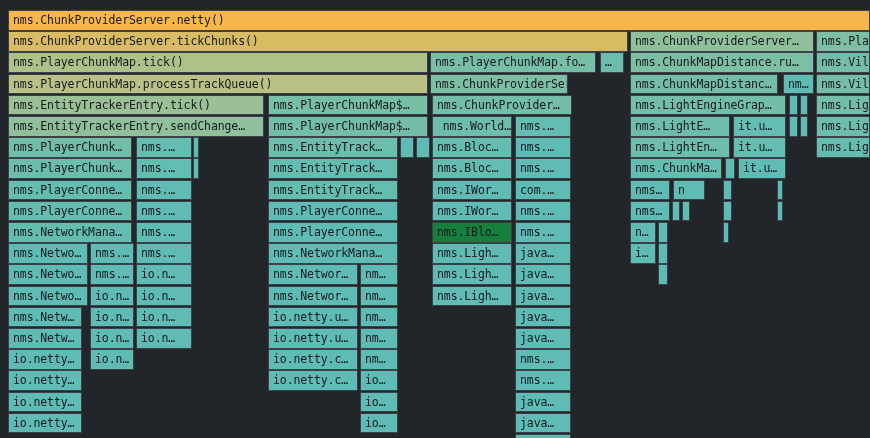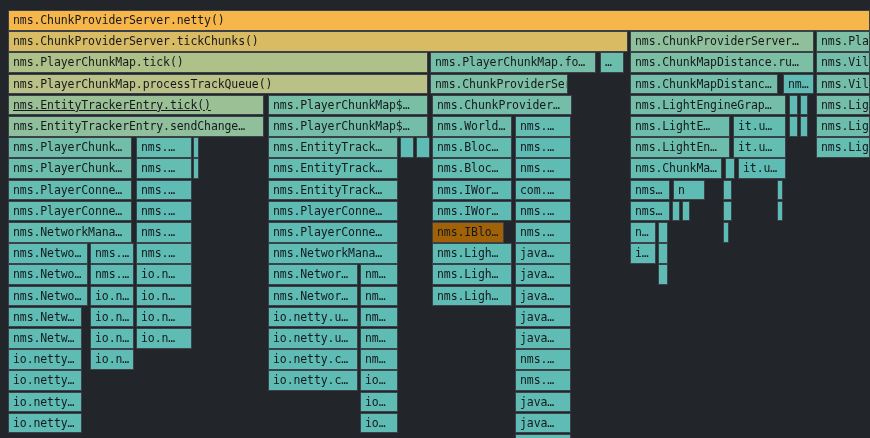--- a/index.html
+++ b/index.html
@@ -42,30 +42,30 @@
     <div class="frame" style="left: 8px; top: 52.4px; width: 420px; height: 20.6px; background: rgb(174, 193, 136); border-color: rgb(59, 65, 72); color: rgb(21, 25, 29);"><span>nms.PlayerChunkMap.tick()</span></div>
     <div class="frame" style="left: 430px; top: 52.4px; width: 166px; height: 20.6px; background: rgb(119, 190, 168); border-color: rgb(59, 65, 72); color: rgb(21, 25, 29);"><span>nms.PlayerChunkMap.fo…</span></div>
     <div class="frame" style="left: 600px; top: 52.4px; width: 24px; height: 20.6px; background: rgb(109, 189, 173); border-color: rgb(59, 65, 72); color: rgb(21, 25, 29);"><span>…</span></div>
     <div class="frame" style="left: 630px; top: 52.4px; width: 184px; height: 20.6px; background: rgb(124, 191, 164); border-color: rgb(59, 65, 72); color: rgb(21, 25, 29);"><span>nms.ChunkMapDistance.ru…</span></div>
     <div class="frame" style="left: 816px; top: 52.4px; width: 54px; height: 20.6px; background: rgb(116, 190, 169); border-color: rgb(59, 65, 72); color: rgb(21, 25, 29);"><span>nms.Vil…</span></div>
     <div class="frame" style="left: 8px; top: 73.6px; width: 420px; height: 20.6px; background: rgb(185, 193, 134); border-color: rgb(59, 65, 72); color: rgb(21, 25, 29);"><span>nms.PlayerChunkMap.processTrackQueue()</span></div>
     <div class="frame" style="left: 430px; top: 73.6px; width: 138px; height: 20.6px; background: rgb(124, 191, 164); border-color: rgb(59, 65, 72); color: rgb(21, 25, 29);"><span>nms.ChunkProviderServ…</span></div>
     <div class="frame" style="left: 630px; top: 73.6px; width: 148px; height: 20.6px; background: rgb(116, 190, 169); border-color: rgb(59, 65, 72); color: rgb(21, 25, 29);"><span>nms.ChunkMapDistanc…</span></div>
     <div class="frame" style="left: 783px; top: 73.6px; width: 31px; height: 20.6px; background: rgb(95, 188, 180); border-color: rgb(59, 65, 72); color: rgb(21, 25, 29);"><span>nm…</span></div>
     <div class="frame" style="left: 816px; top: 73.6px; width: 54px; height: 20.6px; background: rgb(116, 190, 169); border-color: rgb(59, 65, 72); color: rgb(21, 25, 29);"><span>nms.Vil…</span></div>
-    <div class="frame" style="left: 8px; top: 94.8px; width: 256px; height: 20.6px; background: rgb(156, 192, 150); border-color: rgb(59, 65, 72); color: rgb(21, 25, 29); text-decoration: underline;"><span>nms.EntityTrackerEntry.tick()</span></div>
+    <div class="frame" style="left: 8px; top: 94.8px; width: 256px; height: 20.6px; background: rgb(156, 192, 150); border-color: rgb(59, 65, 72); color: rgb(21, 25, 29);"><span>nms.EntityTrackerEntry.tick()</span></div>
     <div class="frame" style="left: 268px; top: 94.8px; width: 160px; height: 20.6px; background: rgb(121, 191, 166); border-color: rgb(59, 65, 72); color: rgb(21, 25, 29);"><span>nms.PlayerChunkMap$…</span></div>
     <div class="frame" style="left: 432px; top: 94.8px; width: 140px; height: 20.6px; background: rgb(116, 190, 169); border-color: rgb(59, 65, 72); color: rgb(21, 25, 29);"><span>nms.ChunkProvider…</span></div>
     <div class="frame" style="left: 630px; top: 94.8px; width: 156px; height: 20.6px; background: rgb(116, 190, 169); border-color: rgb(59, 65, 72); color: rgb(21, 25, 29);"><span>nms.LightEngineGrap…</span></div>
     <div class="frame noborder" style="left: 789px; top: 94.8px; width: 9px; height: 20.6px; background: rgb(95, 188, 180); border-color: rgb(59, 65, 72); color: rgb(21, 25, 29);"><span></span></div>
     <div class="frame noborder" style="left: 800px; top: 94.8px; width: 8px; height: 20.6px; background: rgb(95, 188, 180); border-color: rgb(59, 65, 72); color: rgb(21, 25, 29);"><span></span></div>
     <div class="frame" style="left: 816px; top: 94.8px; width: 54px; height: 20.6px; background: rgb(116, 190, 169); border-color: rgb(59, 65, 72); color: rgb(21, 25, 29);"><span>nms.Ligh…</span></div>
     <div class="frame" style="left: 8px; top: 116px; width: 256px; height: 20.6px; background: rgb(143, 192, 155); border-color: rgb(59, 65, 72); color: rgb(21, 25, 29);"><span>nms.EntityTrackerEntry.sendChange…</span></div>
     <div class="frame" style="left: 268px; top: 116px; width: 160px; height: 20.6px; background: rgb(116, 190, 169); border-color: rgb(59, 65, 72); color: rgb(21, 25, 29);"><span>nms.PlayerChunkMap$…</span></div>
-    <div class="frame" style="left: 432px; top: 116px; width: 80px; height: 20.6px; background: rgb(109, 189, 173); border-color: rgb(59, 65, 72); color: rgb(21, 25, 29);"><span>nms.World…</span></div>
+    <div class="frame" style="left: 432px; top: 116px; width: 80px; height: 20.6px; background: rgb(109, 189, 173); border-color: rgb(59, 65, 72); color: rgb(21, 25, 29); text-align: right;"><span>nms.World…</span></div>
     <div class="frame" style="left: 515px; top: 116px; width: 56px; height: 20.6px; background: rgb(99, 189, 177); border-color: rgb(59, 65, 72); color: rgb(21, 25, 29);"><span>nms.…</span></div>
     <div class="frame" style="left: 630px; top: 116px; width: 100px; height: 20.6px; background: rgb(109, 189, 173); border-color: rgb(59, 65, 72); color: rgb(21, 25, 29);"><span>nms.LightE…</span></div>
     <div class="frame" style="left: 733px; top: 116px; width: 53px; height: 20.6px; background: rgb(99, 189, 177); border-color: rgb(59, 65, 72); color: rgb(21, 25, 29);"><span>it.u…</span></div>
     <div class="frame noborder" style="left: 789px; top: 116px; width: 9px; height: 20.6px; background: rgb(95, 188, 180); border-color: rgb(59, 65, 72); color: rgb(21, 25, 29);"><span></span></div>
     <div class="frame noborder" style="left: 800px; top: 116px; width: 8px; height: 20.6px; background: rgb(95, 188, 180); border-color: rgb(59, 65, 72); color: rgb(21, 25, 29);"><span></span></div>
     <div class="frame" style="left: 816px; top: 116px; width: 54px; height: 20.6px; background: rgb(109, 189, 173); border-color: rgb(59, 65, 72); color: rgb(21, 25, 29);"><span>nms.Ligh…</span></div>
     <div class="frame" style="left: 8px; top: 137.2px; width: 124px; height: 20.6px; background: rgb(113, 189, 170); border-color: rgb(59, 65, 72); color: rgb(21, 25, 29);"><span>nms.PlayerChunk…</span></div>
     <div class="frame" style="left: 136px; top: 137.2px; width: 56px; height: 20.6px; background: rgb(99, 189, 177); border-color: rgb(59, 65, 72); color: rgb(21, 25, 29);"><span>nms.…</span></div>
     <div class="frame noborder" style="left: 193px; top: 137.2px; width: 6px; height: 20.6px; background: rgb(95, 188, 180); border-color: rgb(59, 65, 72); color: rgb(21, 25, 29);"><span></span></div>
     <div class="frame" style="left: 268px; top: 137.2px; width: 130px; height: 20.6px; background: rgb(109, 189, 173); border-color: rgb(59, 65, 72); color: rgb(21, 25, 29);"><span>nms.EntityTrack…</span></div>
@@ -100,21 +100,21 @@
     <div class="frame" style="left: 432px; top: 200.8px; width: 80px; height: 20.6px; background: rgb(95, 188, 180); border-color: rgb(59, 65, 72); color: rgb(21, 25, 29);"><span>nms.IWor…</span></div>
     <div class="frame" style="left: 515px; top: 200.8px; width: 56px; height: 20.6px; background: rgb(95, 188, 180); border-color: rgb(59, 65, 72); color: rgb(21, 25, 29);"><span>nms.…</span></div>
     <div class="frame" style="left: 630px; top: 200.8px; width: 40px; height: 20.6px; background: rgb(95, 188, 180); border-color: rgb(59, 65, 72); color: rgb(21, 25, 29);"><span>nms…</span></div>
     <div class="frame noborder" style="left: 672px; top: 200.8px; width: 8px; height: 20.6px; background: rgb(95, 188, 180); border-color: rgb(59, 65, 72); color: rgb(21, 25, 29);"><span></span></div>
     <div class="frame noborder" style="left: 682px; top: 200.8px; width: 8px; height: 20.6px; background: rgb(95, 188, 180); border-color: rgb(59, 65, 72); color: rgb(21, 25, 29);"><span></span></div>
     <div class="frame noborder" style="left: 723px; top: 200.8px; width: 9px; height: 20.6px; background: rgb(95, 188, 180); border-color: rgb(59, 65, 72); color: rgb(21, 25, 29);"><span></span></div>
     <div class="frame noborder" style="left: 777px; top: 200.8px; width: 5px; height: 20.6px; background: rgb(91, 187, 182); border-color: rgb(59, 65, 72); color: rgb(21, 25, 29);"><span></span></div>
     <div class="frame" style="left: 8px; top: 222px; width: 124px; height: 20.6px; background: rgb(99, 189, 177); border-color: rgb(59, 65, 72); color: rgb(21, 25, 29);"><span>nms.NetworkMana…</span></div>
     <div class="frame" style="left: 136px; top: 222px; width: 56px; height: 20.6px; background: rgb(95, 188, 180); border-color: rgb(59, 65, 72); color: rgb(21, 25, 29);"><span>nms.…</span></div>
     <div class="frame" style="left: 268px; top: 222px; width: 130px; height: 20.6px; background: rgb(95, 188, 180); border-color: rgb(59, 65, 72); color: rgb(21, 25, 29);"><span>nms.PlayerConne…</span></div>
-    <div class="frame" style="left: 432px; top: 222px; width: 72px; height: 20.6px; background: #a16207; border-color: rgb(59, 65, 72); color: rgb(21, 25, 29);"><span>nms.IBlo…</span></div>
+    <div class="frame" style="left: 432px; top: 222px; width: 80px; height: 20.6px; background: #15803d; border-color: rgb(59, 65, 72); color: rgb(21, 25, 29);"><span>nms.IBlo…</span></div>
     <div class="frame" style="left: 515px; top: 222px; width: 56px; height: 20.6px; background: rgb(95, 188, 180); border-color: rgb(59, 65, 72); color: rgb(21, 25, 29);"><span>nms.…</span></div>
     <div class="frame" style="left: 630px; top: 222px; width: 26px; height: 20.6px; background: rgb(95, 188, 180); border-color: rgb(59, 65, 72); color: rgb(21, 25, 29);"><span>n…</span></div>
     <div class="frame noborder" style="left: 658px; top: 222px; width: 10px; height: 20.6px; background: rgb(95, 188, 180); border-color: rgb(59, 65, 72); color: rgb(21, 25, 29);"><span></span></div>
     <div class="frame noborder" style="left: 723px; top: 222px; width: 3px; height: 20.6px; background: rgb(91, 187, 182); border-color: rgb(59, 65, 72); color: rgb(21, 25, 29);"><span></span></div>
     <div class="frame" style="left: 8px; top: 243.2px; width: 80px; height: 20.6px; background: rgb(95, 188, 180); border-color: rgb(59, 65, 72); color: rgb(21, 25, 29);"><span>nms.Netwo…</span></div>
     <div class="frame" style="left: 90px; top: 243.2px; width: 44px; height: 20.6px; background: rgb(95, 188, 180); border-color: rgb(59, 65, 72); color: rgb(21, 25, 29);"><span>nms.…</span></div>
     <div class="frame" style="left: 136px; top: 243.2px; width: 56px; height: 20.6px; background: rgb(95, 188, 180); border-color: rgb(59, 65, 72); color: rgb(21, 25, 29);"><span>nms.…</span></div>
     <div class="frame" style="left: 268px; top: 243.2px; width: 130px; height: 20.6px; background: rgb(95, 188, 180); border-color: rgb(59, 65, 72); color: rgb(21, 25, 29);"><span>nms.NetworkMana…</span></div>
     <div class="frame" style="left: 432px; top: 243.2px; width: 80px; height: 20.6px; background: rgb(95, 188, 180); border-color: rgb(59, 65, 72); color: rgb(21, 25, 29);"><span>nms.Ligh…</span></div>
     <div class="frame" style="left: 515px; top: 243.2px; width: 56px; height: 20.6px; background: rgb(95, 188, 180); border-color: rgb(59, 65, 72); color: rgb(21, 25, 29);"><span>java…</span></div>

